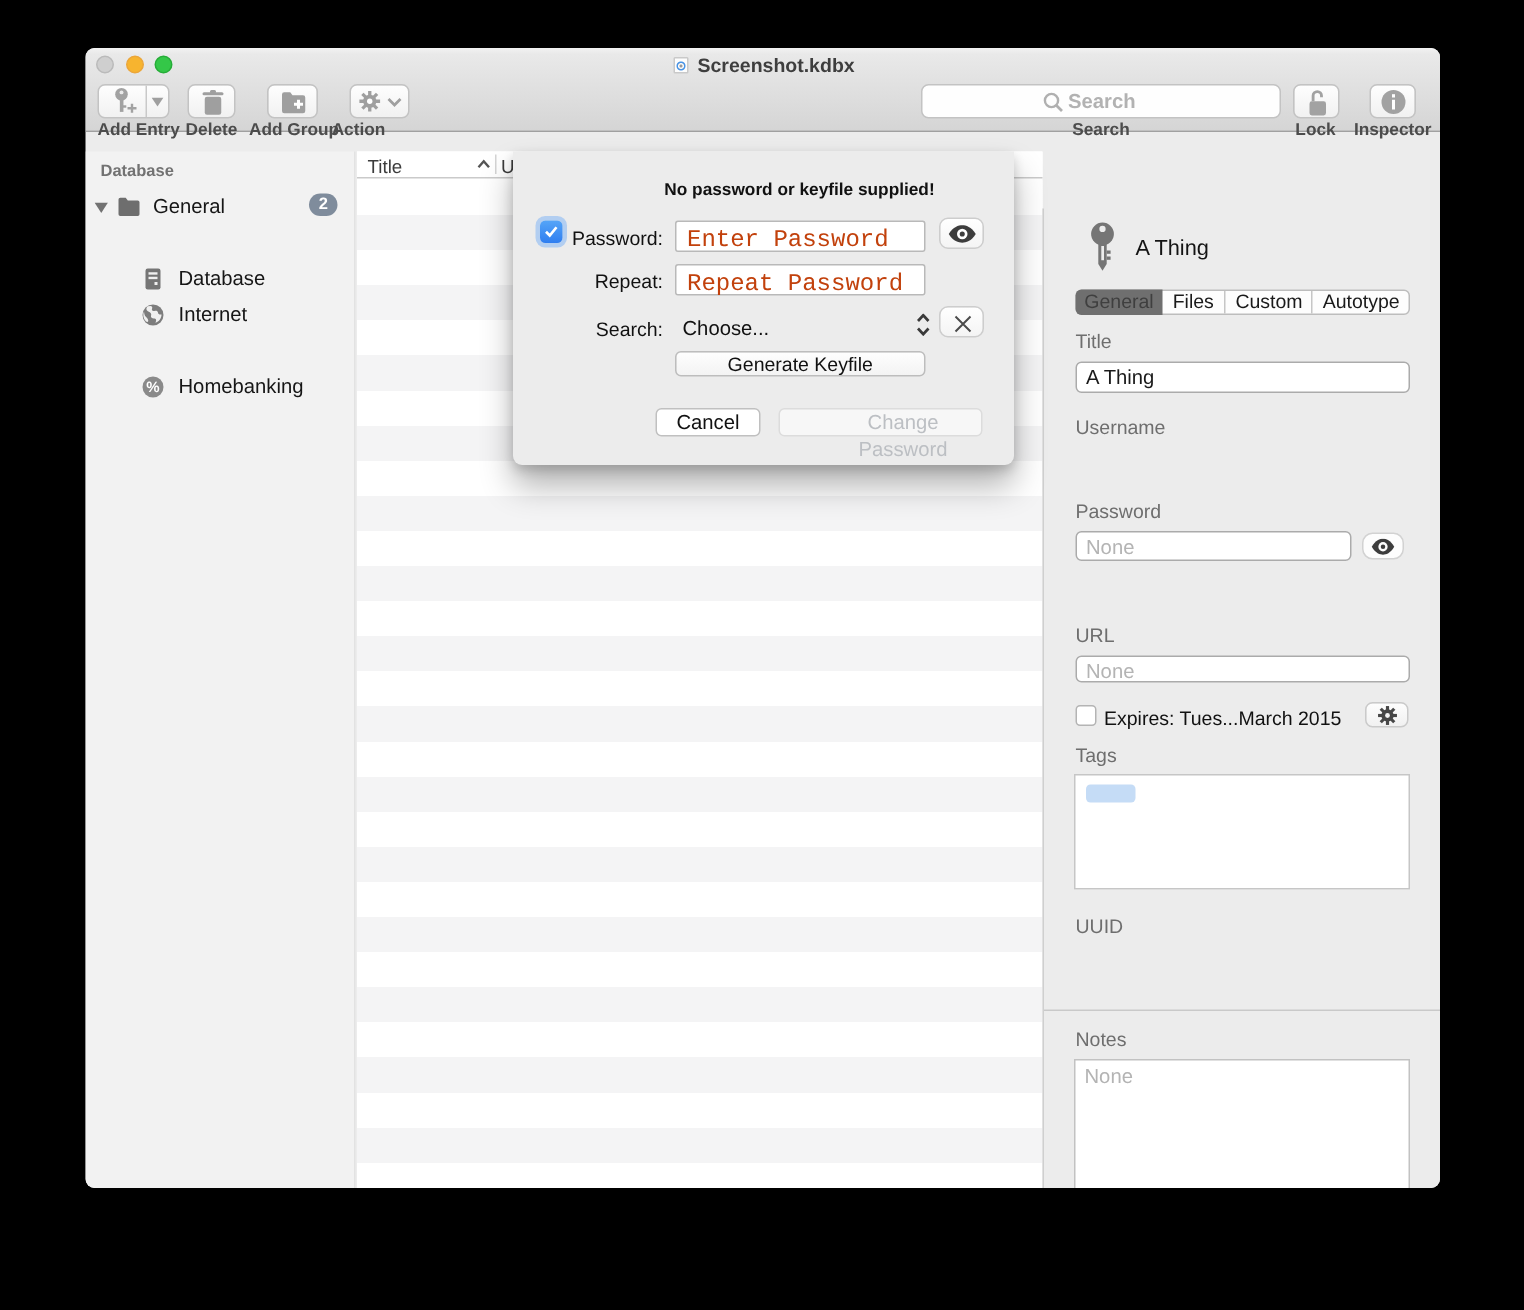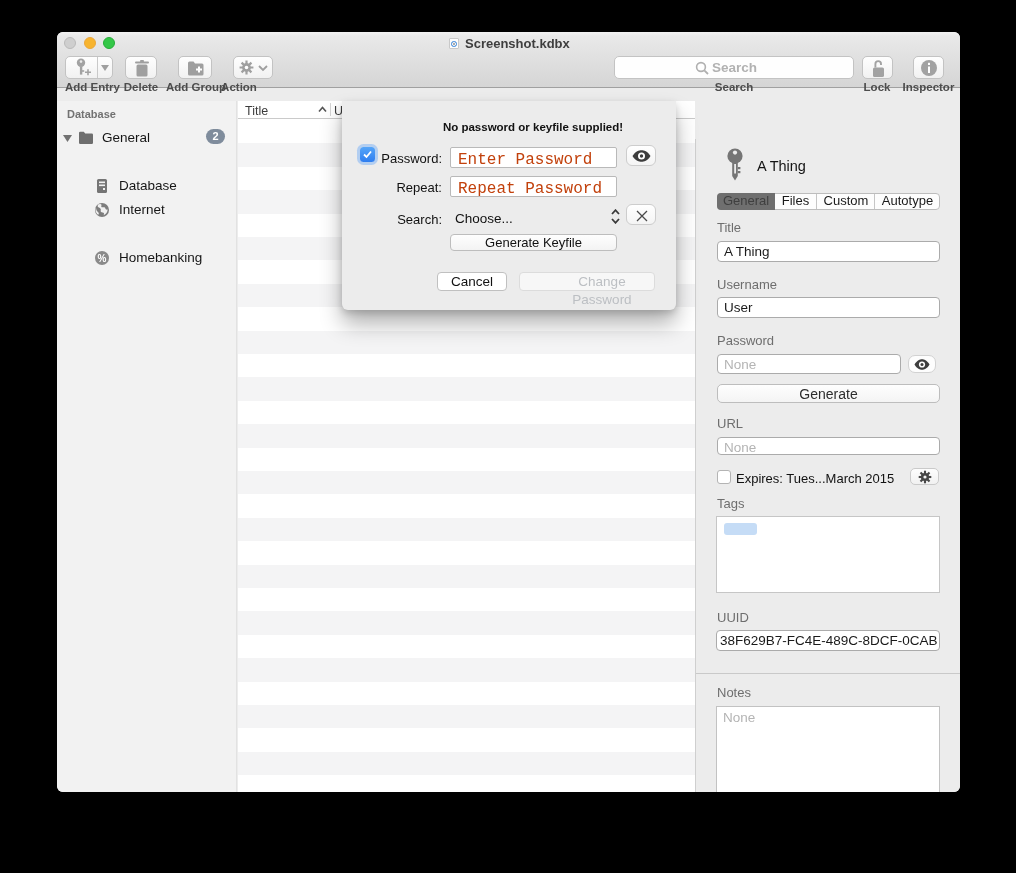--- a/index.html
+++ b/index.html
@@ -206,32 +206,30 @@
     <div class="abs" style="left:21px;top:54px;width:223px;height:17px;border:1px solid #bdbdbd;border-radius:4px;background:#fdfdfd;">
       <div class="abs" style="left:-1px;top:-1px;width:58px;height:17px;background:#6f6f6f;border-radius:4px 0 0 4px;color:#3f3f3f;font-size:13px;text-align:center;line-height:16px;">General</div>
       <div class="abs" style="left:57px;top:0;width:42px;height:15px;color:#1a1a1a;font-size:13px;text-align:center;line-height:14px;border-right:1px solid #c6c6c6;">Files</div>
       <div class="abs" style="left:100px;top:0;width:57px;height:15px;color:#1a1a1a;font-size:13px;text-align:center;line-height:14px;border-right:1px solid #c6c6c6;">Custom</div>
       <div class="abs" style="left:158px;top:0;width:63px;height:15px;color:#1a1a1a;font-size:13px;text-align:center;line-height:14px;">Autotype</div>
     </div>
 
     <div class="ins-label" style="top:81px;">Title</div>
     <div class="ins-input" style="top:102px;">A Thing</div>
     <div class="ins-label" style="top:138px;">Username</div>
-    <div class="ins-input" style="top:158px;">User</div>
     <div class="ins-label" style="top:194px;">Password</div>
     <div class="ins-input" style="top:215px;width:184px;height:20px;"><span class="placeholder">None</span></div>
 
     <div class="abs" style="left:212px;top:216px;width:28px;height:18px;background:#fdfdfd;border:1px solid #d2d2d2;border-radius:7px;">
       <svg class="abs" style="left:5px;top:3px;" width="16" height="11" viewBox="0 0 16 11">
         <path d="M0.5 5.5 C3 1.2 6 0.2 8 0.2 C10 0.2 13 1.2 15.5 5.5 C13 9.8 10 10.8 8 10.8 C6 10.8 3 9.8 0.5 5.5 Z" fill="#3d3d3d"></path>
         <circle cx="8" cy="5.5" r="3.1" fill="#fdfdfd"></circle>
         <circle cx="8" cy="5.5" r="1.5" fill="#3d3d3d"></circle>
       </svg>
     </div>
-    <div class="abs" style="left:21px;top:245px;width:223px;height:19px;background:linear-gradient(#fefefe,#f4f4f4);border:1px solid #bdbdbd;border-radius:5px;text-align:center;font-size:14px;color:#2e2e2e;line-height:18px;">Generate</div>
 
     <div class="ins-label" style="top:277px;">URL</div>
     <div class="ins-input" style="top:298px;height:18px;"><span class="placeholder">None</span></div>
 
     <div class="abs" style="left:21px;top:331px;width:14px;height:14px;background:#fff;border:1px solid #b4b4b4;border-radius:3px;"></div>
     <div class="abs" style="left:40px;top:332px;font-size:13px;color:#111;">Expires: Tues...March 2015</div>
     <div class="abs" style="left:214px;top:329px;width:29px;height:17px;background:linear-gradient(#fdfdfd,#f1f1f1);border:1px solid #cacaca;border-radius:5px;">
       <svg class="abs" style="left:7px;top:1px;" width="14" height="14" viewBox="0 0 14 14">
         <g fill="#474747">
             <circle cx="7" cy="7" r="4.1"></circle>
@@ -243,21 +241,20 @@
         </g>
           </g>
         <circle cx="7" cy="7" r="1.6" fill="#f4f4f4"></circle>
       </svg>
     </div>
     <div class="ins-label" style="top:357px;">Tags</div>
     <div class="abs" style="left:20px;top:377px;width:224px;height:77px;background:#fff;border:1px solid #c6c6c6;">
       <div class="abs" style="left:7px;top:6px;width:33px;height:12px;background:#c5dcf6;border-radius:3px;"></div>
     </div>
     <div class="ins-label" style="top:471px;">UUID</div>
-    <div class="ins-input" style="top:491px;width:224px;left:20px;padding:2px 3px;">38F629B7-FC4E-489C-8DCF-0CAB</div>
     <div class="abs" style="left:0;top:534px;width:100%;height:1px;background:#c9c9c9;"></div>
     <div class="ins-label" style="top:546px;">Notes</div>
     <div class="abs" style="left:20px;top:567px;width:224px;height:89px;background:#fff;border:1px solid #c2c2c2;">
       <div class="abs" style="left:6px;top:3px;font-size:13.5px;color:#b4b4b4;">None</div>
     </div>
     <div class="abs" style="left:0;top:663px;width:100%;height:1px;background:#c4c4c4;"></div>
     <div class="abs" style="left:0;top:664px;width:100%;bottom:0;background:#f5f5f5;"></div>
   </div>
 
   <div class="dialog">

